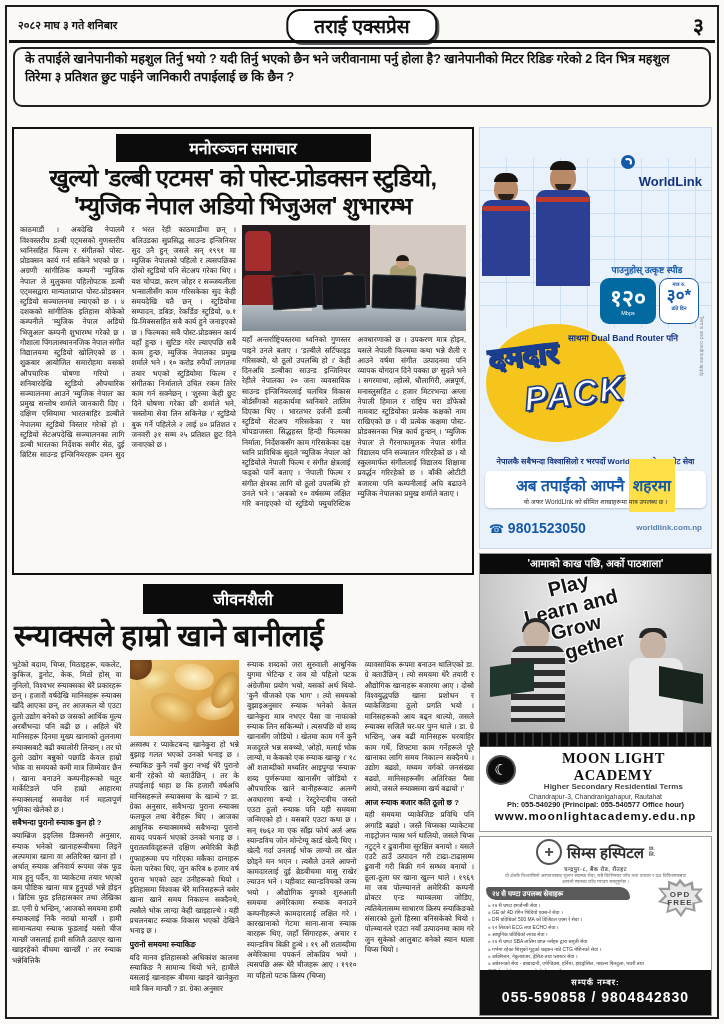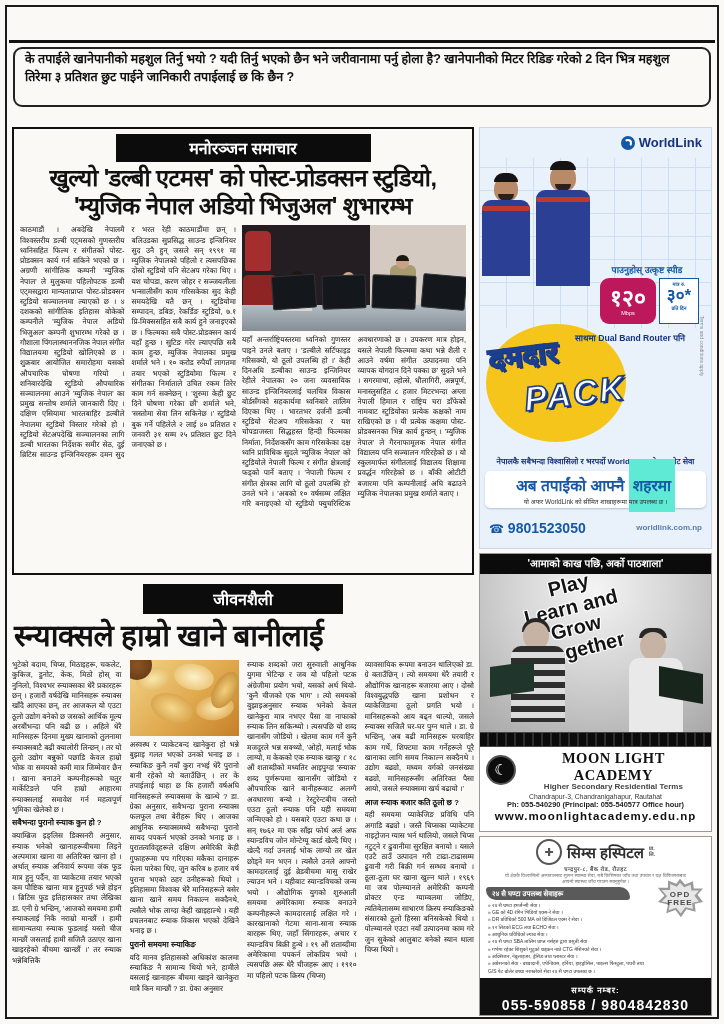--- a/index.html
+++ b/index.html
@@ -60,55 +60,55 @@
   .photo-snacks{position:relative;height:76px;margin-bottom:4px;
                 background:linear-gradient(135deg,#f1d488 0%,#e0a94e 55%,#c57f28 100%);overflow:hidden;}
   .chip{position:absolute;border-radius:50%;}
 
   
   .wl{position:relative;height:424px;background:#e9f2fb;border:1px solid #c9d8e8;overflow:hidden;}
   .wl-logo{position:absolute;top:7px;right:9px;display:flex;align-items:center;gap:4px;}
   .wl-globe{width:14px;height:14px;border-radius:50%;background:#1558a7;position:relative;}
   .wl-globe::after{content:"";position:absolute;inset:3px;border-radius:50%;border:2px solid #fff;
                    border-left-color:transparent;border-bottom-color:transparent;}
-  .wl-logo span{font-size:13px;font-weight:900;color:#16337e;}
+  .wl-logo span{font-size:13px;font-weight:900;color:#16337e;margin-top:39px;}
   .wl-sky{position:absolute;left:0;top:30px;width:100%;height:170px;opacity:.25;
           background:repeating-linear-gradient(90deg,transparent 0 26px,#7da9d8 26px 27px),
                      repeating-linear-gradient(0deg,transparent 0 22px,#7da9d8 22px 23px);}
   .crick{position:absolute;}
   .crick .head{position:absolute;width:24px;height:26px;border-radius:50% 50% 45% 45%;background:#b98a68;}
   .crick .hair{position:absolute;width:24px;height:9px;border-radius:10px 10px 0 0;background:#171310;}
   .crick .beard{position:absolute;width:16px;height:7px;border-radius:0 0 8px 8px;background:#2a211b;left:4px;top:18px;}
   .crick .torso{position:absolute;border-radius:9px 9px 0 0;background:#2b3f94;}
   .crick .trim{position:absolute;height:5px;background:#c0392b;border-radius:3px;}
   .blob{position:absolute;left:6px;top:196px;width:140px;height:118px;background:#f6c51c;border-radius:50%;}
   .dmdar{position:absolute;left:8px;top:206px;font-size:30px;font-weight:900;color:#fff;
          -webkit-text-stroke:1.6px #1b3f8f;text-shadow:2px 2px 0 #16337e;transform:rotate(-7deg);}
   .pack{position:absolute;left:44px;top:246px;font-size:34px;font-weight:900;font-style:italic;color:#fff;
         -webkit-text-stroke:1.6px #1b3f8f;text-shadow:2px 2px 0 #16337e;transform:rotate(-7deg);letter-spacing:2px;}
   .wl-speedlabel{position:absolute;right:10px;top:135px;width:108px;text-align:center;font-size:9px;
                  font-weight:bold;color:#1558a7;}
   .wl-speedrow{position:absolute;right:12px;top:150px;display:flex;gap:3px;align-items:stretch;}
-  .wl-speedbox{width:56px;height:46px;background:#be185d;border-radius:9px;color:#fff;text-align:center;
+  .wl-speedbox{width:56px;height:46px;background:#0369a1;border-radius:9px;color:#fff;text-align:center;
                display:flex;flex-direction:column;justify-content:center;}
   .wl-speedbox .v{font-size:23px;font-weight:900;line-height:1;}
   .wl-speedbox .u{font-size:5.5px;}
-  .wl-pricebox{width:38px;height:42px;background:#fff;border:1px solid #1558a7;border-radius:0;
+  .wl-pricebox{width:38px;height:42px;background:#fff;border:1px solid #1558a7;border-radius:9px;
                text-align:center;padding-top:2px;}
   .wl-pricebox .pp{font-size:5px;color:#1558a7;font-weight:bold;}
   .wl-pricebox .pv{font-size:17px;font-weight:900;color:#1558a7;line-height:1.05;}
   .wl-pricebox .ps{font-size:5px;color:#1558a7;font-weight:bold;}
-  .wl-router{position:absolute;right:6px;top:204px;width:150px;text-align:center;font-size:8.6px;
+  .wl-router{position:absolute;right:13px;top:204px;width:150px;text-align:center;font-size:8.6px;
              font-weight:bold;color:#16337e;}
   .wl-tag{position:absolute;left:4px;right:4px;bottom:82px;text-align:center;font-size:7.9px;
           font-weight:bold;color:#16337e;}
   .wl-band{position:absolute;left:5px;right:5px;bottom:40px;background:#fff;border-radius:5px;
            text-align:center;padding:3px 0 2px;box-shadow:0 1px 2px rgba(20,50,110,.25);}
   .wl-band .l1{font-size:15.5px;font-weight:900;color:#1558a7;}
-  .wl-band .hl{background:#5eead4;padding:18px 4px;}
+  .wl-band .hl{background:#fde047;padding:18px 4px;}
   .wl-band .l2{font-size:6.4px;color:#333;margin-top:1px;}
   .wl-foot{position:absolute;left:9px;right:9px;bottom:12px;display:flex;justify-content:space-between;
            align-items:center;}
   .wl-phone{font-size:14px;font-weight:900;color:#1558a7;}
   .wl-phone .ic{font-size:12px;}
   .wl-url{font-size:8px;color:#5b7fae;font-weight:bold;}
   .wl-terms{position:absolute;right:-22px;top:215px;font-size:5px;color:#8a8f96;transform:rotate(90deg);}
 
   
   .ac{position:relative;height:280px;background:#fff;border:1px solid #999;overflow:hidden;}
@@ -157,30 +157,35 @@
   .opd .burst2{inset:4px;background:#e7e7e7;clip-path:polygon(50% 0,61% 14%,78% 6%,80% 24%,100% 24%,88% 40%,100% 58%,82% 62%,84% 82%,64% 76%,52% 96%,40% 78%,20% 86%,24% 64%,2% 58%,16% 42%,2% 22%,24% 22%,24% 4%,42% 12%);}
   .opd .txt{position:absolute;inset:0;display:flex;flex-direction:column;align-items:center;
             justify-content:center;font-size:8px;font-weight:900;color:#4a4a4a;line-height:1;letter-spacing:1px;}
   .ho-sat{text-align:center;margin-top:1px;}
   .ho-sat .l1{font-size:12px;font-weight:900;color:#2b2b2b;}
   .ho-sat .l2{font-size:8px;font-weight:800;color:#333;}
   .ho-sat .l3{font-size:7px;font-weight:bold;color:#444;}
   .ho-strip{display:flex;gap:2px;padding:1px 4px;}
   .ho-strip div{flex:1;height:18px;}
   .ho-contact{position:absolute;left:0;right:0;bottom:0;background:#101010;color:#fff;text-align:center;
-              padding:1px 0 2px;}
+              padding:1px 0 10px;}
   .ho-contact .c1{font-size:8px;font-weight:bold;letter-spacing:1px;}
   .ho-contact .c2{font-size:14px;font-weight:900;letter-spacing:1px;}
 </style>
 </head>
 <body>
 
 <div class="page">
   <div class="frame"></div>
 
+  <div class="hdr">
+    <div class="hdr-date">२०८२ माघ ३ गते शनिबार</div>
+    <div class="masthead">तराई एक्सप्रेस</div>
+    <div class="pageno">३</div>
+  </div>
   <div class="rule"></div>
 
   <div class="notice1">के तपाईले खानेपानीको महशुल तिर्नु भयो ? यदी तिर्नु भएको छैन भने जरीवानामा पर्नु होला है? खानेपानीको मिटर रिडिङ गरेको 2 दिन भित्र महशुल तिरेमा ३ प्रतिशत छुट पाईने जानिकारी तपाईलाई छ कि छैन ?</div>
 
   <div class="main">
 
     <div class="left-col">
 
       <div class="ent">
         <div class="sec-banner">मनोरञ्जन समाचार</div>

